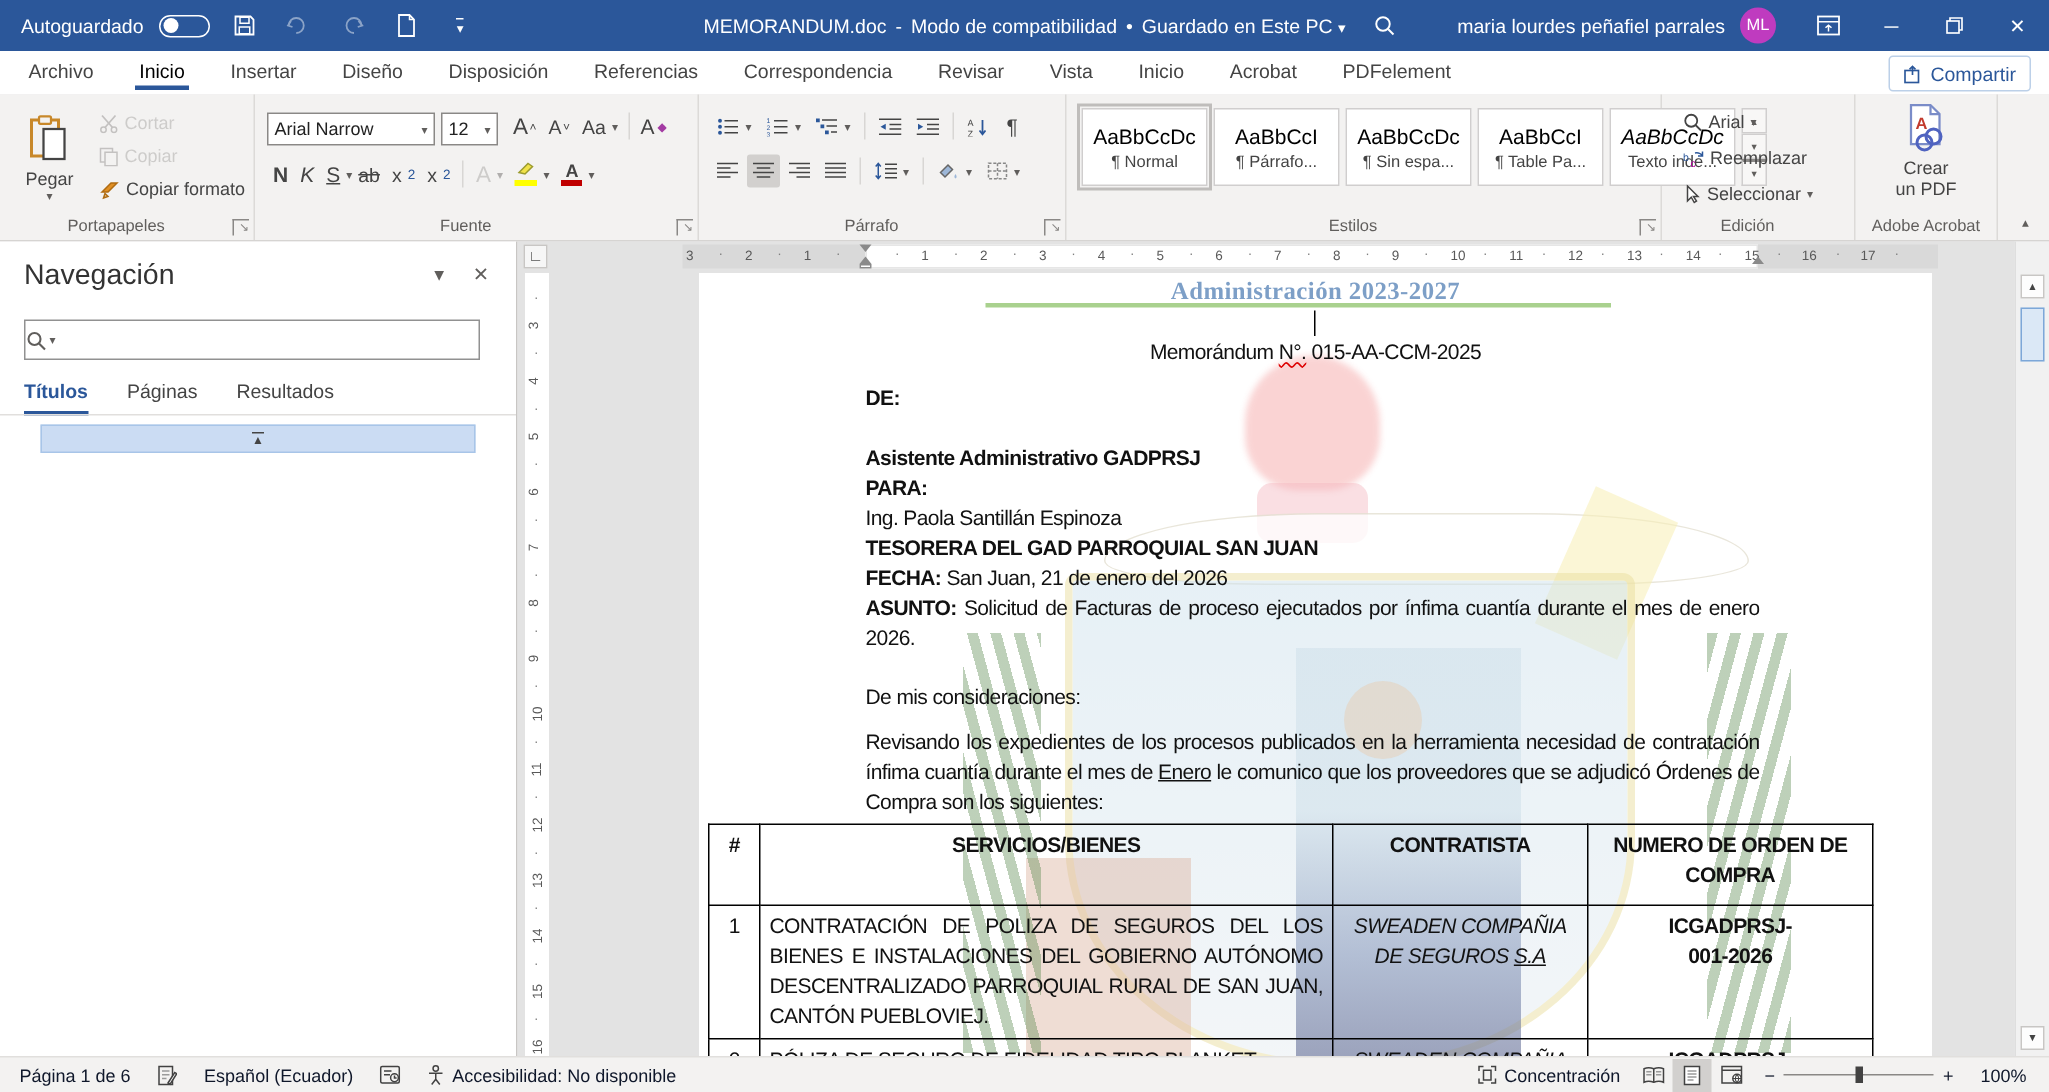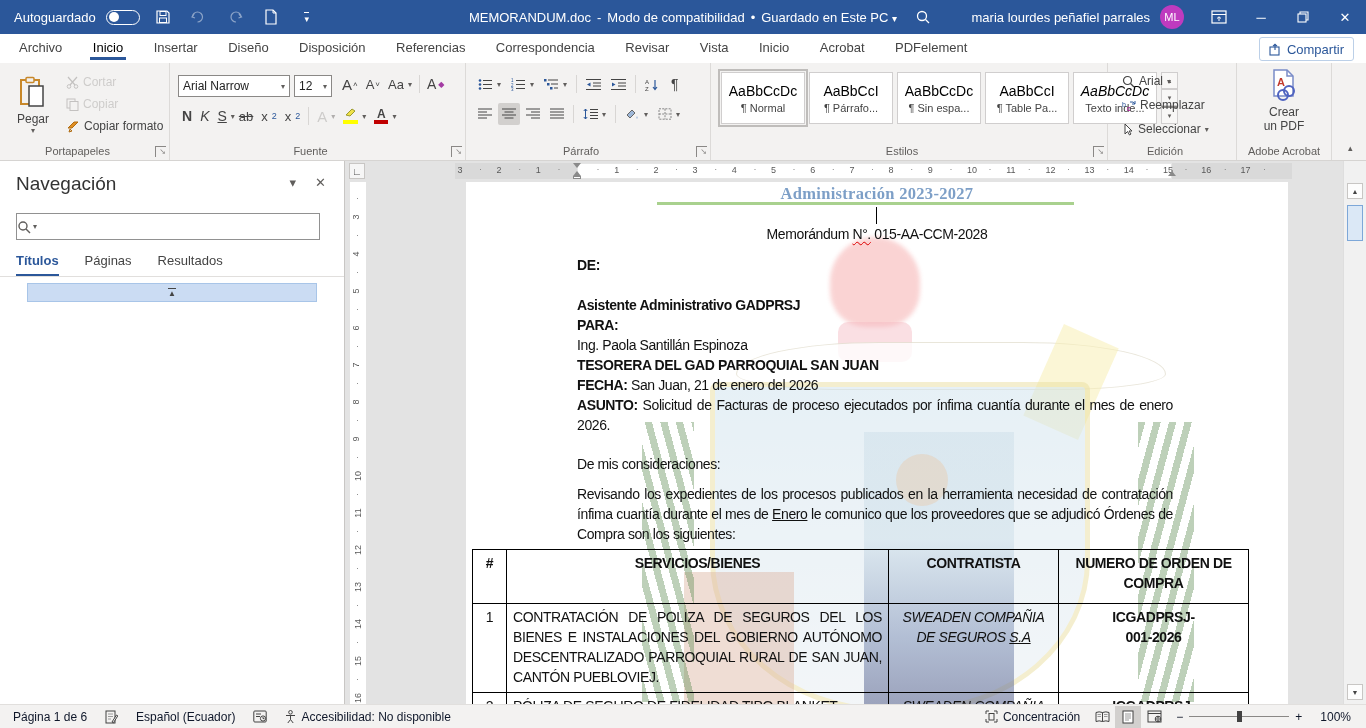--- a/index.html
+++ b/index.html
@@ -665,21 +665,21 @@
     <div class="wm" style="left:398px; top:250px; width:150px; height:272px; background:linear-gradient(#cfe0ea 40%,#8193b8 75%,#55608c); opacity:.55;"></div>
     <div class="wm" style="left:430px; top:272px; width:52px; height:52px; background:#e8cdb4; border-radius:50%; opacity:.5;"></div>
     <div class="wm" style="left:218px; top:390px; width:110px; height:132px; background:#dbb39f; opacity:.45;"></div>
     <div class="wm" style="left:176px; top:240px; width:52px; height:280px; background:repeating-linear-gradient(75deg,#5b8a50 0 7px,transparent 7px 15px); opacity:.4;"></div>
     <div class="wm" style="left:672px; top:240px; width:56px; height:280px; background:repeating-linear-gradient(105deg,#5b8a50 0 7px,transparent 7px 15px); opacity:.4;"></div>
 
     <div class="admin-title">Administración 2023-2027</div>
     <div class="greenline"></div>
     <div class="cursor"></div>
     <div class="memo ptxt">
-      <span>Memorándum </span><span class="squig">N°.</span><span> 015-AA-CCM-2028</span>
+      <span>Memorándum </span><span class="squig">N°.</span><span> 015-AA-CCM-2025</span>
     </div>
     <div class="line ptxt b" style="top:73px;">DE:</div>
     <div class="line ptxt b" style="top:133px;">PARA:</div>
     <div class="line ptxt b" style="top:113px;">Asistente Administrativo GADPRSJ</div>
     <div class="line ptxt" style="top:153px;">Ing. Paola Santillán Espinoza</div>
     <div class="line ptxt b" style="top:173px;">TESORERA DEL GAD PARROQUIAL SAN JUAN</div>
     <div class="line ptxt" style="top:193px;">
       <span class="b">FECHA:</span><span> San Juan, 21 de enero del 2026</span>
     </div>
     <div class="line ptxt just" style="top:213px; height:40px; overflow:hidden;">

